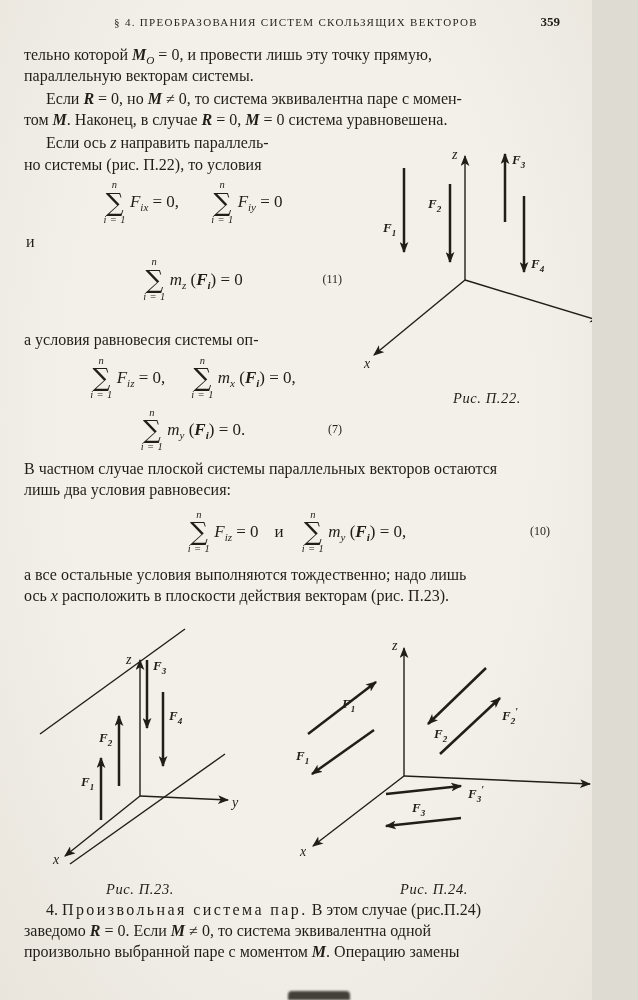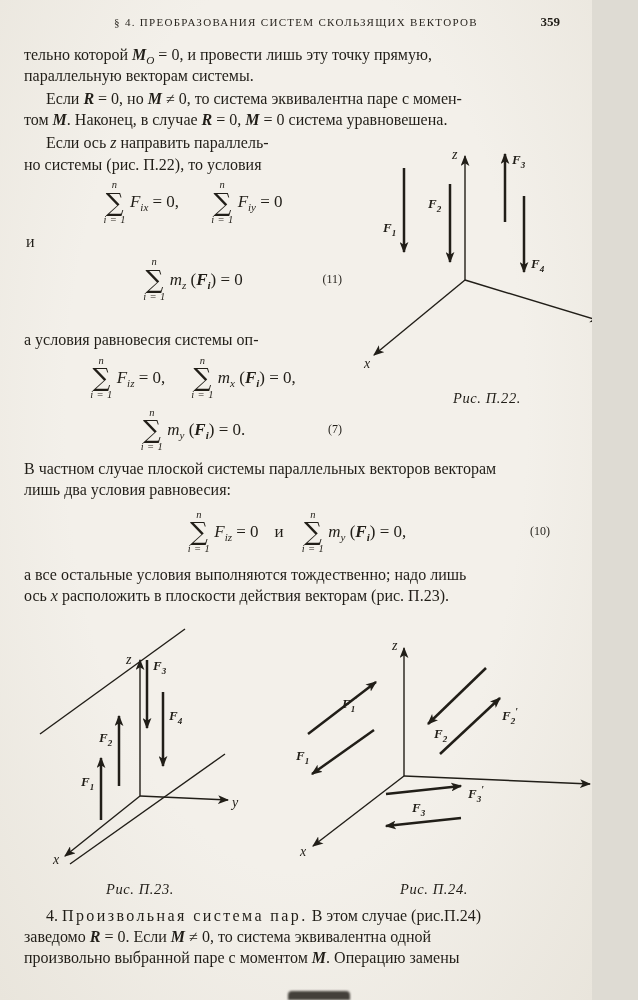--- a/index.html
+++ b/index.html
@@ -41,21 +41,21 @@
   .figcap{text-align:center;font-size:14.5px;letter-spacing:0.6px;margin-top:6px;font-style:italic;}
   .figrow{display:flex;align-items:flex-end;margin-top:10px;}
   .fig23box{width:232px;flex:0 0 auto;text-align:center;}
   .fig24box{flex:1;text-align:center;}
   .figsvg line{stroke:#211e18;}
   .figsvg .ax line{stroke-width:1.4;}
   .figsvg .vec line{stroke-width:2.5;}
   .figsvg .pl line{stroke-width:1.4;}
   .alab{font-family:"Liberation Serif","DejaVu Serif",serif;font-style:italic;font-size:14px;fill:#211e18;}
   .flab{font-family:"Liberation Serif","DejaVu Serif",serif;font-style:italic;font-weight:700;font-size:13px;fill:#211e18;}
-  .p-final{margin-top:6px;}
+  .p-final{}
   .smudge{position:absolute;bottom:0;left:288px;width:62px;height:9px;background:#43403a;border-radius:4px 4px 0 0;filter:blur(1px);}
 </style>
 </head>
 <body>
 
 <div class="page">
 
   <div class="hdr">
     <div class="hdr-title">§ 4. ПРЕОБРАЗОВАНИЯ СИСТЕМ СКОЛЬЗЯЩИХ ВЕКТОРОВ</div>
     <div class="hdr-num">359</div>
@@ -159,21 +159,21 @@
               <text class="flab" x="152" y="22">F<tspan dy="3.5" font-size="9">3</tspan></text>
               <line x1="164" y1="54" x2="164" y2="130" marker-end="url(#a22)"></line>
               <text class="flab" x="171" y="126">F<tspan dy="3.5" font-size="9">4</tspan></text>
             </g>
           </svg>
           <figcaption class="figcap">Рис. П.22.</figcaption>
         </figure>
       </div>
     </div>
 
-    <p class="para"><span class="sg-n">В частном случае плоской системы параллельных векторов векторам</span><br><span class="sg-n">лишь два условия равновесия:</span></p>
+    <p class="para"><span class="sg-n">В частном случае плоской системы параллельных векторов остаются</span><br><span class="sg-n">лишь два условия равновесия:</span></p>
 
     <div class="eq eq-wide">
         <span class="sum">
           <span class="lim">n</span>
           <span class="sigma">∑</span>
           <span class="lim">i = 1</span>
         </span>
         <span class="tok"><span class="fv">F</span><sub class="fv fsub">iz</sub></span>
         <span class="tok"><span class="ft"> = 0</span></span>
         <span style="display: inline-block; width: 16px;"></span>

